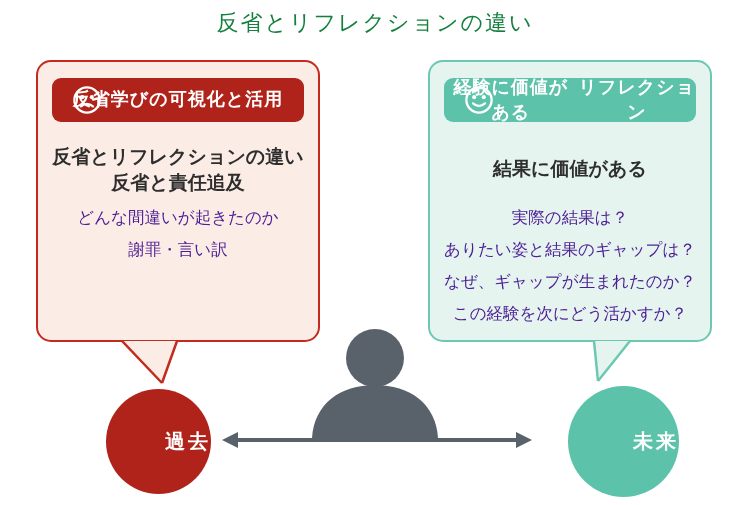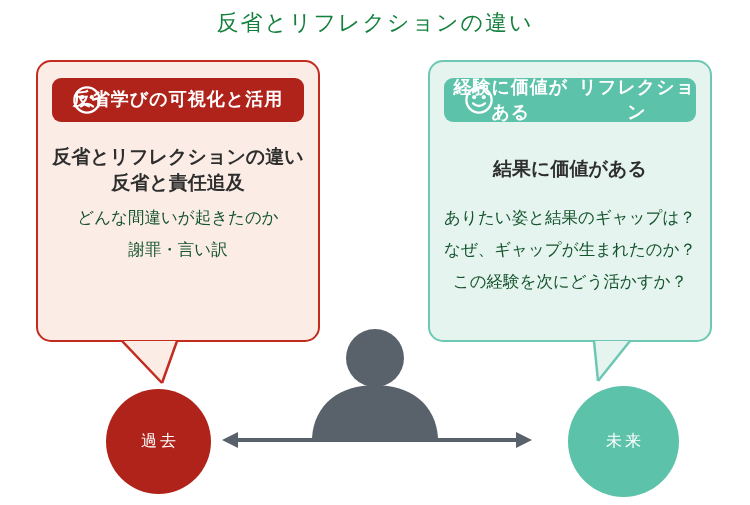--- a/index.html
+++ b/index.html
@@ -35,32 +35,32 @@
 
   .bubble-body {
     position:absolute; left:4px; right:4px; top:82px; text-align:center;
   }
   .lead {
     font-size:19px; font-weight:700; color:#2e2e2e; line-height:1.35;
     white-space:pre-line; margin:0;
   }
   .reflection .lead { padding-top:12px; padding-bottom:13px; }
   .item {
-    font-size:16.5px; color:#14532d; margin-top:12px; line-height:1.22;
+    font-size:16.5px; color:#4c1d95; margin-top:12px; line-height:1.22;
   }
   .tail { position:absolute; }
   .hansei     .tail { left:76px;  top:279px; }
   .reflection .tail { left:152px; top:279px; }
 
   
   .person-svg { position:absolute; left:308px; top:328px; }
   .arrow-svg  { position:absolute; left:221px; top:431px; }
   .circle {
     position:absolute; border-radius:50%; display:flex; align-items:center;
-    justify-content:center; color:#ffffff; font-weight:400; font-size:16px;
+    justify-content:flex-end; color:#ffffff; font-weight:700; font-size:20px;
     letter-spacing:3px; text-indent:3px;
   }
   .circle.past   { left:106px; top:389px; width:105px; height:105px; background:#b0231a; }
   .circle.future { left:568px; top:386px; width:111px; height:111px; background:#5cc2aa; }
 </style>
 </head>
 <body>
 
 <div class="canvas">
 
@@ -99,20 +99,21 @@
         <circle cx="12.6" cy="14.8" r="2.3" fill="#ffffff"></circle>
         <circle cx="23.4" cy="14.8" r="2.3" fill="#ffffff"></circle>
         <path d="M11.3,21.8 Q18,27.6 24.7,21.8" fill="none" stroke="#ffffff" stroke-width="2.6" stroke-linecap="round"></path>
       </svg>
       <span>経験に価値がある</span>
       <span>リフレクション</span>
     </div>
 
     <div class="bubble-body">
       <div class="lead">結果に価値がある</div>
+      <div class="item">実際の結果は？</div>
       <div class="item">ありたい姿と結果のギャップは？</div>
       <div class="item">なぜ、ギャップが生まれたのか？</div>
       <div class="item">この経験を次にどう活かすか？</div>
     </div>
 
     <svg class="tail" width="56" height="42">
       <polygon points="12,0 16,40 48,0" fill="#e5f4ef"></polygon>
       <line x1="12" y1="0" x2="16" y2="40" stroke="#6cc8b3" stroke-width="2.5"></line>
       <line x1="16" y1="40" x2="48" y2="0" stroke="#6cc8b3" stroke-width="2.5"></line>
     </svg>

